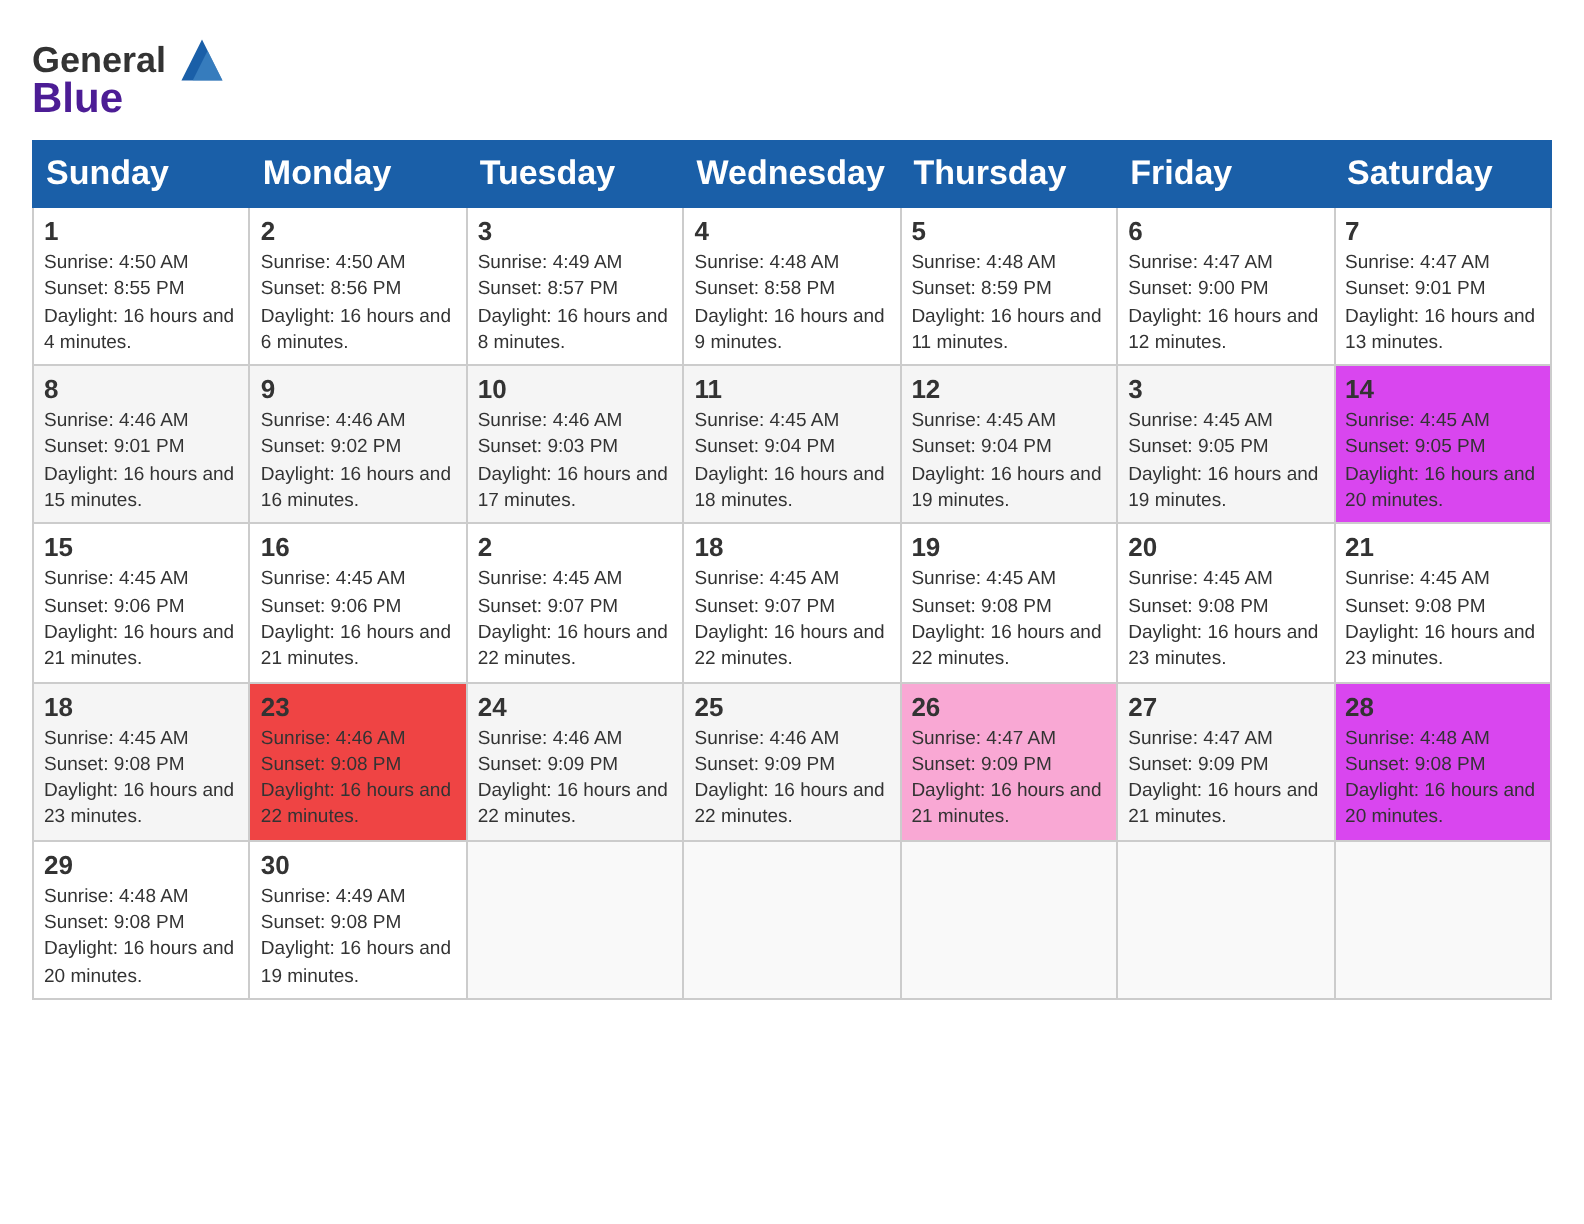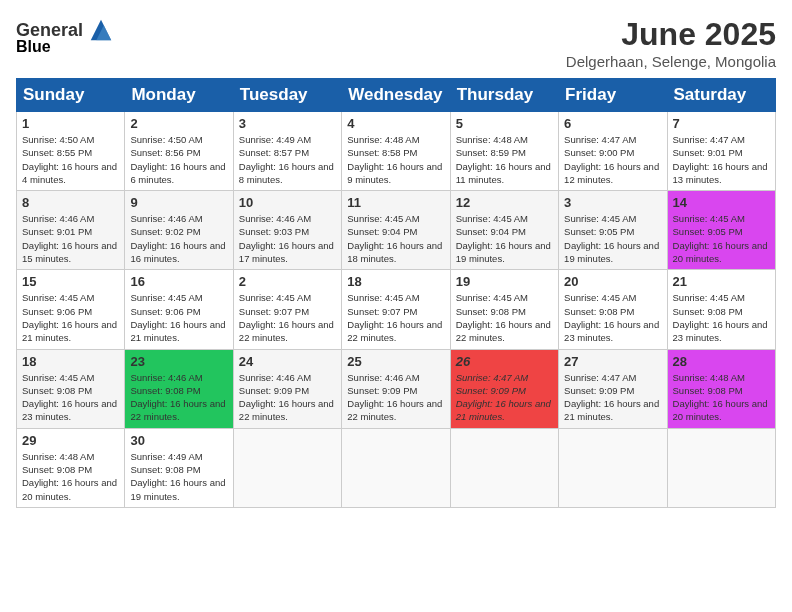--- a/index.html
+++ b/index.html
@@ -88,25 +88,21 @@
 
 <div class="header-area">
   <div class="logo-wrapper">
     <div class="logo-line1">
       <span style="font-size:18px;font-weight:bold;color:#333;">General</span>
       <svg class="logo-icon" viewBox="0 0 30 30">
         <polygon points="15,4 26,26 4,26" fill="#1a5fa8"></polygon>
         <polygon points="18,10 26,26 10,26" fill="#4a8fcc" opacity="0.6"></polygon>
       </svg>
     </div>
-    <span style="font-size:16px;font-weight:bold;color:#000000;margin-top:-6px;">Blue</span>
-  </div>
-  <div class="title-area">
-    <div class="month-title">June 2025</div>
-    <div class="location-title">Delgerhaan, Selenge, Mongolia</div>
+    <span style="font-size:21px;font-weight:bold;color:#4c1d95;margin-top:-6px;">Blue</span>
   </div>
 </div>
 
 <table class="calendar-table">
   <thead>
     <tr>
       <th>Sunday</th>
       <th>Monday</th>
       <th>Tuesday</th>
       <th>Wednesday</th>
@@ -204,33 +200,33 @@
         <td>
           <span class="day-number">21</span>
           <div class="day-info">Sunrise: 4:45 AM<br>Sunset: 9:08 PM<br>Daylight: 16 hours and 23 minutes.</div>
         </td>
       </tr>
       <tr>
         <td style="background: rgb(245, 245, 245);">
           <span class="day-number">18</span>
           <div class="day-info">Sunrise: 4:45 AM<br>Sunset: 9:08 PM<br>Daylight: 16 hours and 23 minutes.</div>
         </td>
-        <td style="background: #22c55e;">
+        <td style="background: #ef4444;">
           <span class="day-number">23</span>
           <div class="day-info">Sunrise: 4:46 AM<br>Sunset: 9:08 PM<br>Daylight: 16 hours and 22 minutes.</div>
         </td>
         <td style="background: rgb(245, 245, 245);">
           <span class="day-number">24</span>
           <div class="day-info">Sunrise: 4:46 AM<br>Sunset: 9:09 PM<br>Daylight: 16 hours and 22 minutes.</div>
         </td>
         <td style="background: rgb(245, 245, 245);">
           <span class="day-number">25</span>
           <div class="day-info">Sunrise: 4:46 AM<br>Sunset: 9:09 PM<br>Daylight: 16 hours and 22 minutes.</div>
         </td>
-        <td style="background: #ef4444; font-style: italic;">
+        <td style="background: #f9a8d4;">
           <span class="day-number">26</span>
           <div class="day-info">Sunrise: 4:47 AM<br>Sunset: 9:09 PM<br>Daylight: 16 hours and 21 minutes.</div>
         </td>
         <td style="background: rgb(245, 245, 245);">
           <span class="day-number">27</span>
           <div class="day-info">Sunrise: 4:47 AM<br>Sunset: 9:09 PM<br>Daylight: 16 hours and 21 minutes.</div>
         </td>
         <td style="background: #d946ef;">
           <span class="day-number">28</span>
           <div class="day-info">Sunrise: 4:48 AM<br>Sunset: 9:08 PM<br>Daylight: 16 hours and 20 minutes.</div>

